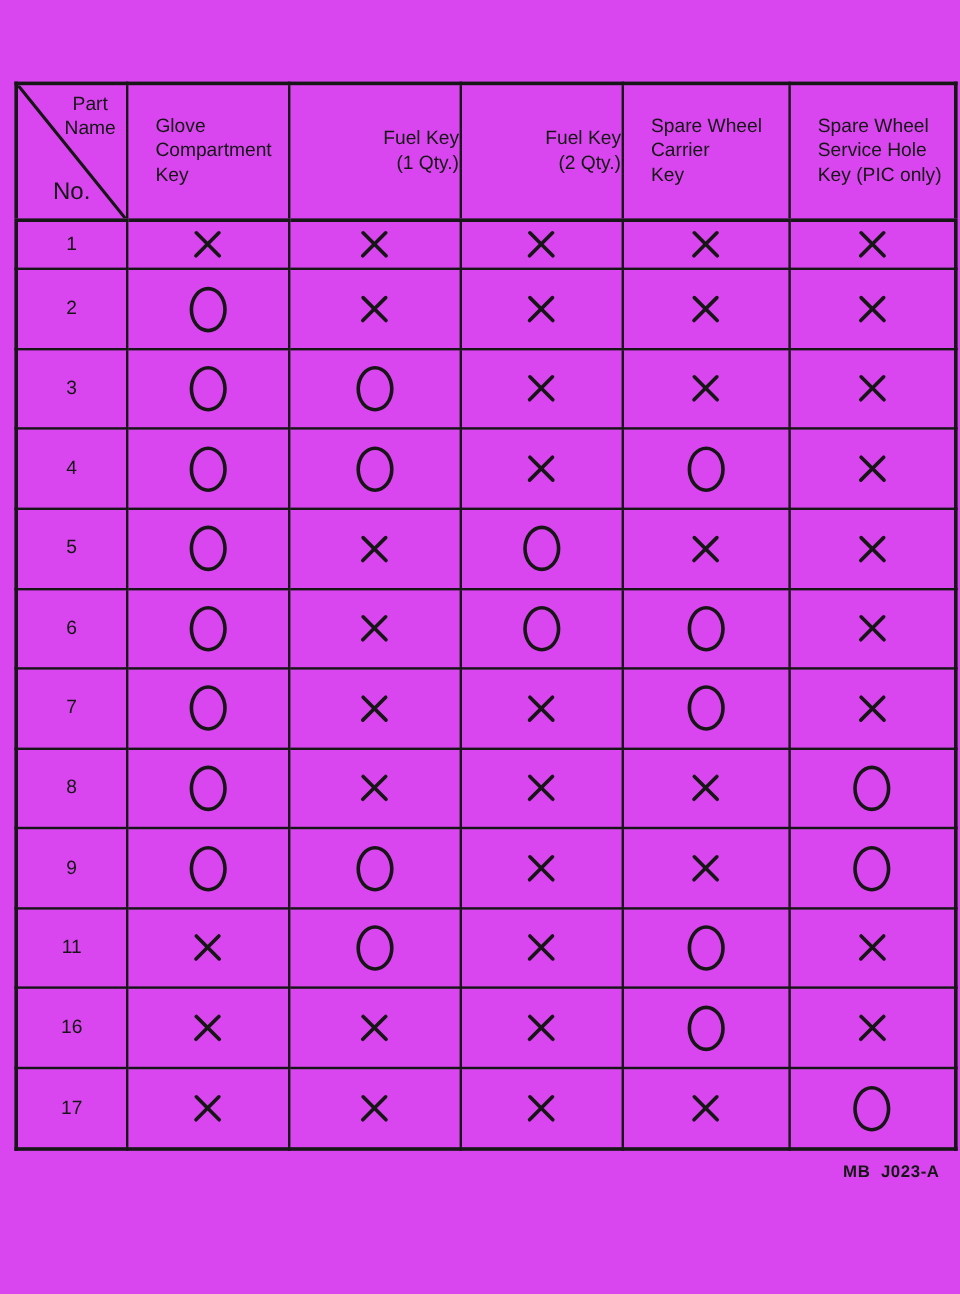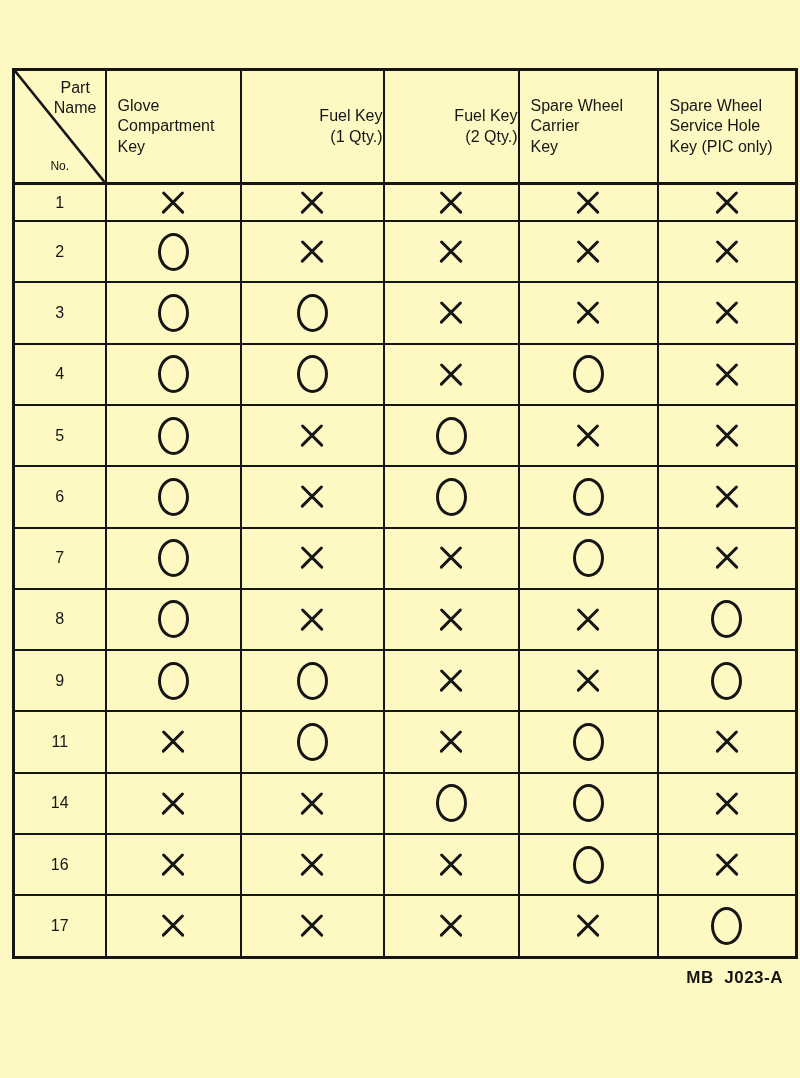--- a/index.html
+++ b/index.html
@@ -4,21 +4,21 @@
 <style>
   html, body {
     margin: 0;
     padding: 0;
     background: #ffffff;
   }
   .page {
     position: relative;
     width: 800px;
     height: 1078px;
-    background: #fef9c3;
+    background: #d946ef;
     font-family: "Liberation Sans", sans-serif;
     color: #161616;
     overflow: hidden;
   }
   table.key-table {
     position: absolute;
     left: 12px;
     top: 68px;
     width: 783px;
     height: 891px;
@@ -32,21 +32,21 @@
   }
   .key-table thead tr { height: 114px; }
   .key-table thead th {
     border-bottom: 3px solid #161616;
     font-weight: normal;
     font-size: 16px;
     line-height: 1.28;
     vertical-align: middle;
     white-space: pre-line;
   }
-  th.col-left { text-align: left; padding-left: 11px; padding-right: 4px; }
+  th.col-left { text-align: left; padding-left: 23px; padding-right: 4px; }
   th.col-center { text-align: right; }
   th.corner {
     position: relative;
     overflow: hidden;
   }
   .corner-diag {
     position: absolute;
     inset: 0;
     width: 100%;
     height: 100%;
@@ -59,21 +59,21 @@
     white-space: pre-line;
     font-size: 16px;
     line-height: 1.28;
   }
   .corner-bottom {
     position: absolute;
     bottom: 8px;
     left: 0;
     width: 100%;
     text-align: center;
-    font-size: 12px;
+    font-size: 20px;
   }
   .key-table tbody td {
     text-align: center;
     vertical-align: middle;
     font-size: 16px;
   }
   .mark-x {
     display: inline-block;
     position: relative;
     width: 22px;
@@ -99,21 +99,21 @@
     height: 38px;
     border: 3.2px solid #161616;
     border-radius: 50%;
     vertical-align: middle;
     background: transparent;
   }
   .figure-code {
     position: absolute;
     top: 968px;
     right: 17px;
-    font-size: 17px;
+    font-size: 14px;
     font-weight: bold;
     letter-spacing: 0.5px;
     white-space: pre;
     text-align: right;
   }
 </style>
 </head>
 <body>
 
 <div class="page">
@@ -227,28 +227,20 @@
         </tr>
         <tr>
           <td>11</td>
           <td><span class="mark-x"></span></td>
           <td><span class="mark-o"></span></td>
           <td><span class="mark-x"></span></td>
           <td><span class="mark-o"></span></td>
           <td><span class="mark-x"></span></td>
         </tr>
         <tr>
-          <td>14</td>
-          <td><span class="mark-x"></span></td>
-          <td><span class="mark-x"></span></td>
-          <td><span class="mark-o"></span></td>
-          <td><span class="mark-o"></span></td>
-          <td><span class="mark-x"></span></td>
-        </tr>
-        <tr>
           <td>16</td>
           <td><span class="mark-x"></span></td>
           <td><span class="mark-x"></span></td>
           <td><span class="mark-x"></span></td>
           <td><span class="mark-o"></span></td>
           <td><span class="mark-x"></span></td>
         </tr>
         <tr>
           <td>17</td>
           <td><span class="mark-x"></span></td>

